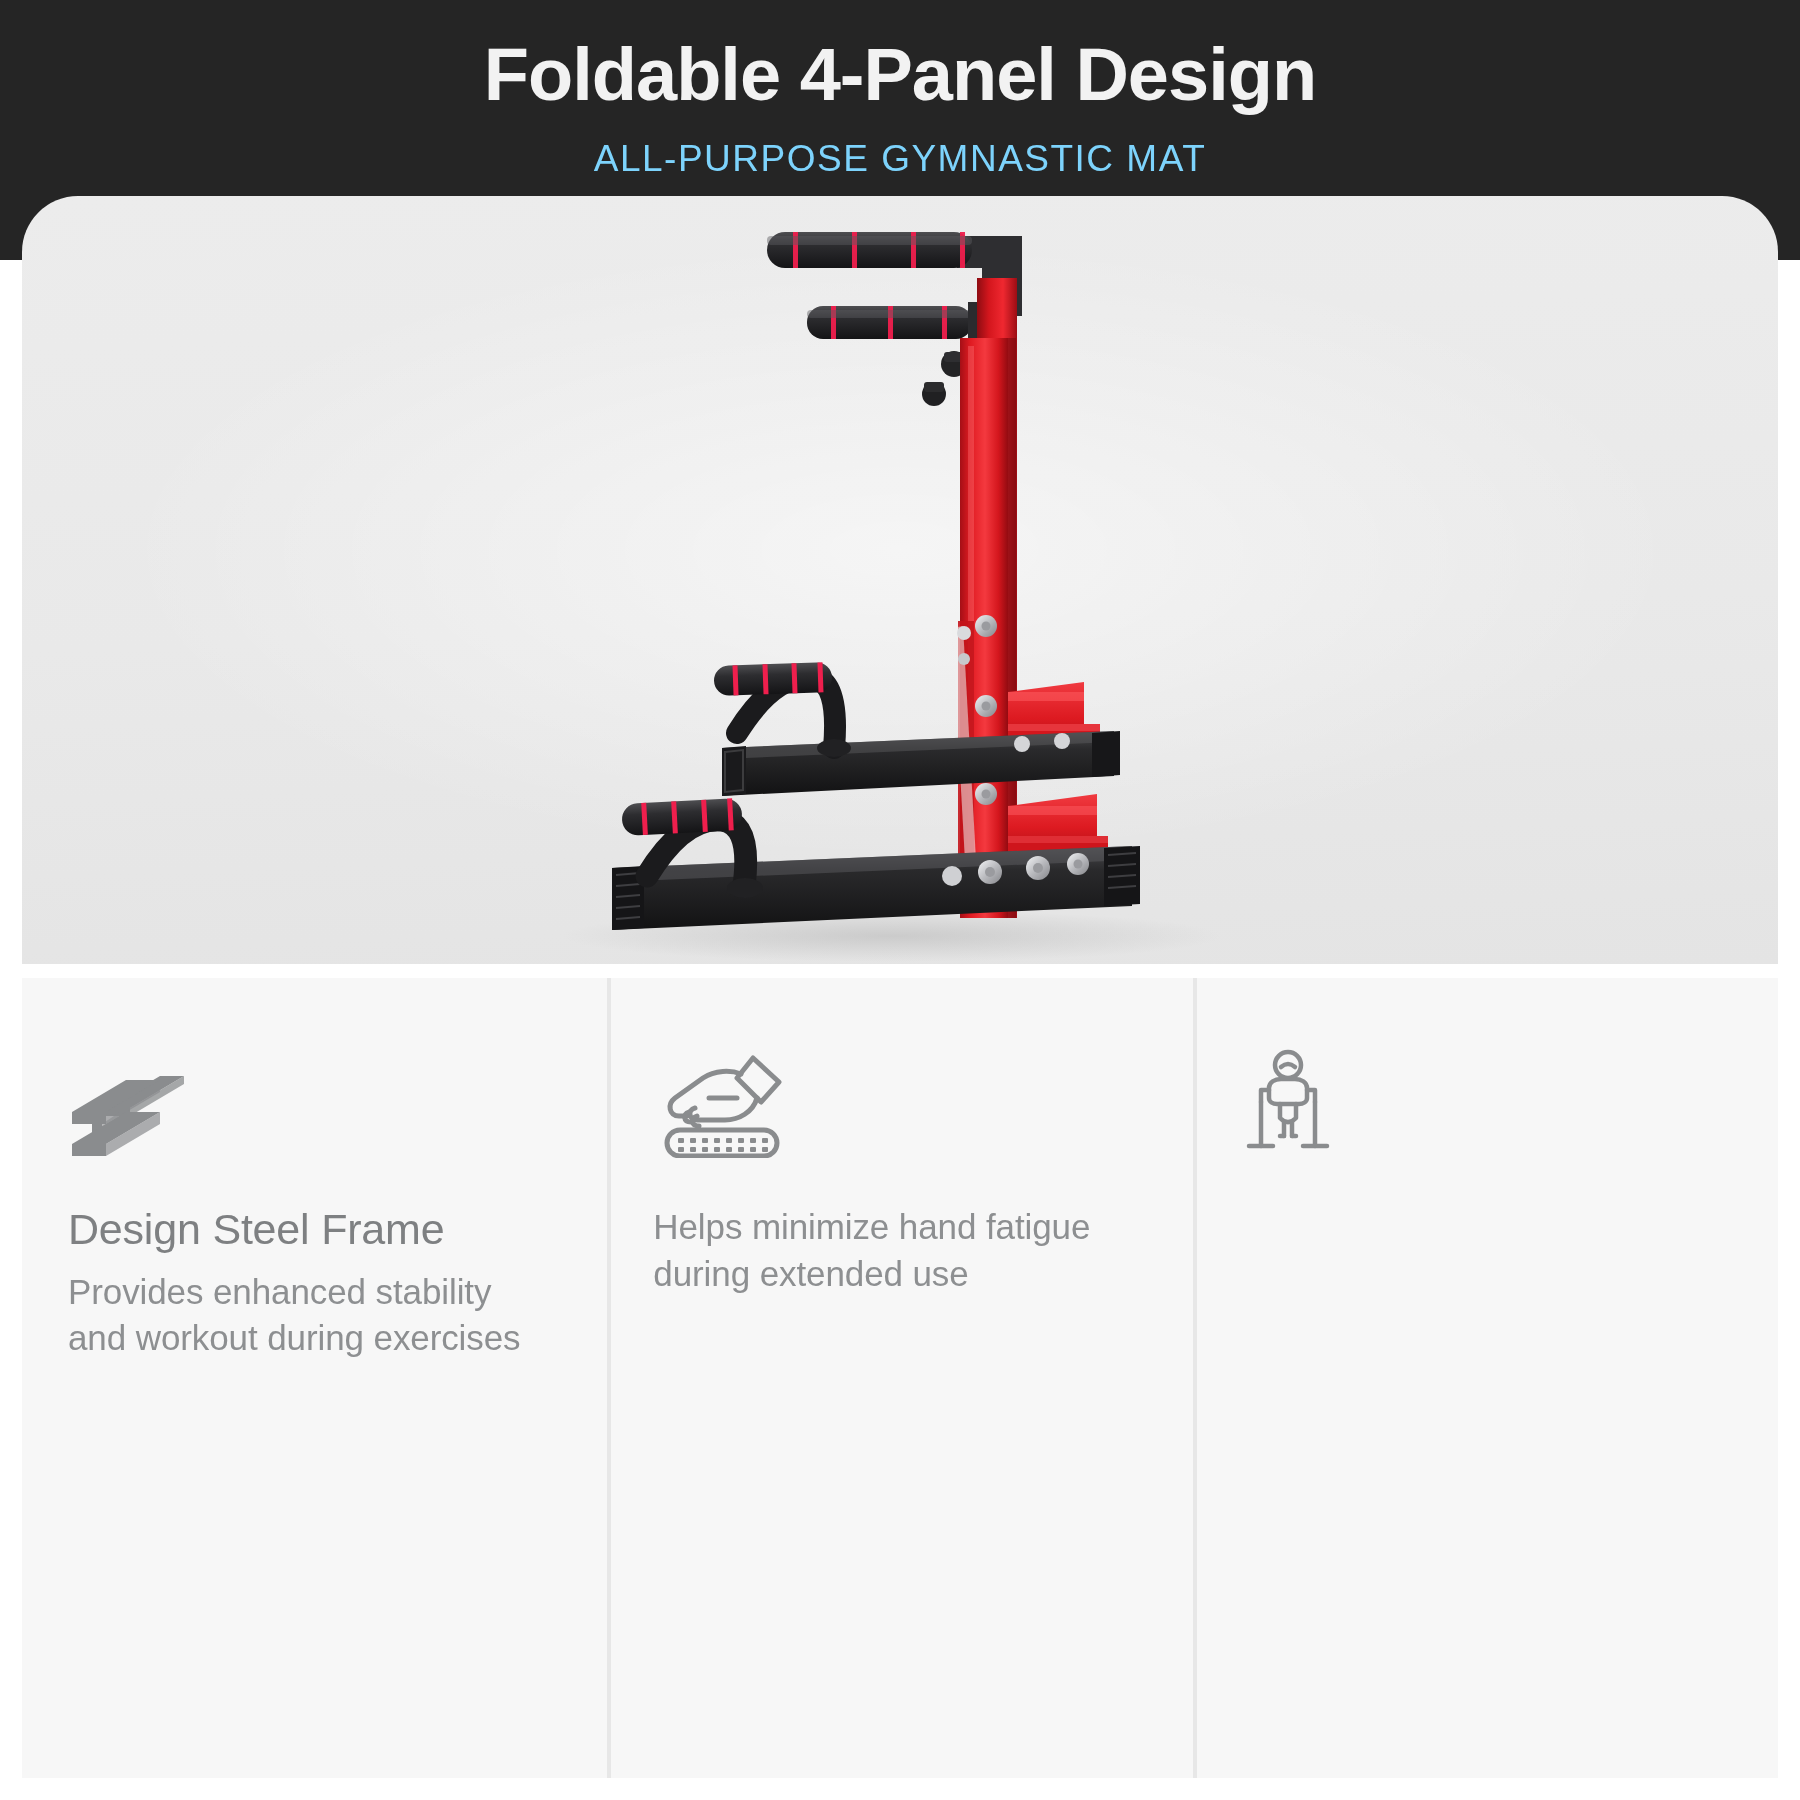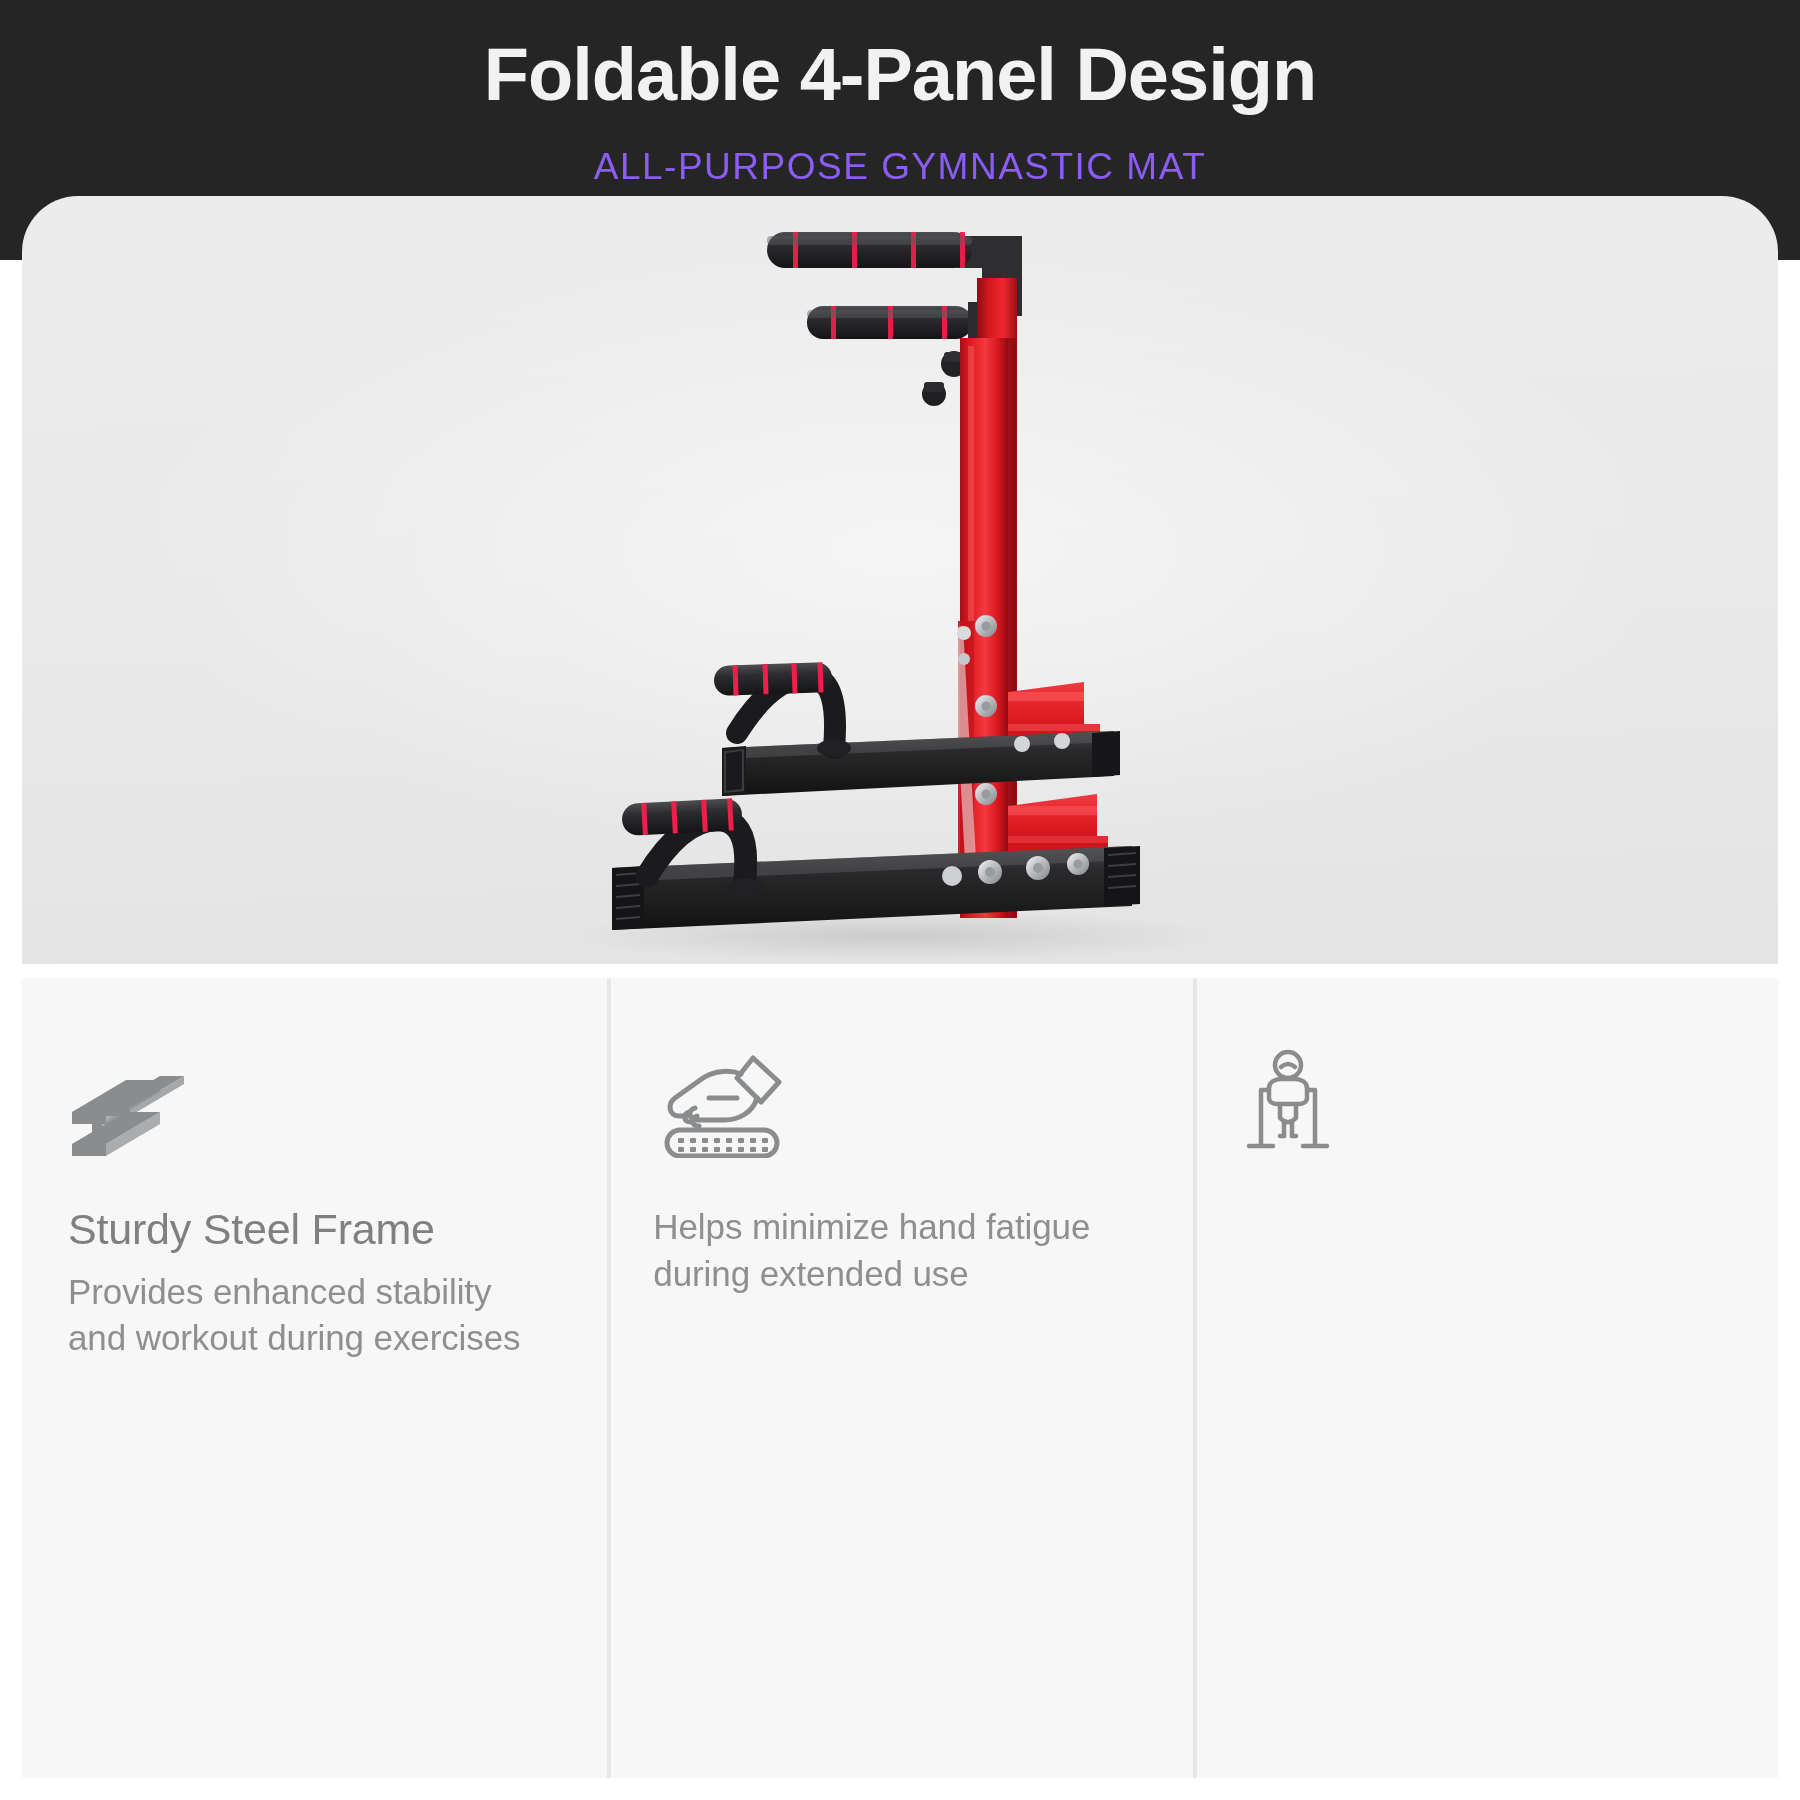--- a/index.html
+++ b/index.html
@@ -17,22 +17,22 @@
     background:#252525;
     display:flex;flex-direction:column;align-items:center;justify-content:flex-start;
     padding-top:36px;box-sizing:border-box;
   }
   .header-title{
     font-size:74px;font-weight:bold;color:#f2f2f2;
     letter-spacing:-1px;line-height:1.05;
     text-align:center;white-space:nowrap;
   }
   .header-sub{
-    margin-top:32px;
-    font-size:37px;font-weight:400;color:#8b5cf6;
+    margin-top:24px;
+    font-size:37px;font-weight:400;color:#7dd3fc;
     letter-spacing:1.5px;text-align:center;white-space:nowrap;
   }
 
   
   .hero{
     position:absolute;left:22px;top:196px;
     width:1756px;height:768px;
     background:linear-gradient(178deg,#ececec 0%,#e9e9e9 55%,#e4e4e4 100%);
     border-radius:56px 56px 0 0;
     overflow:hidden;
@@ -275,21 +275,21 @@
             <path d="M4,58 L38,58 L38,70 L4,70 Z"></path>
             <path d="M38,58 L92,26 L92,38 L38,70 Z" opacity=".7"></path>
             <path d="M24,70 L34,70 L34,90 L24,90 Z"></path>
             <path d="M34,70 L52,58 L52,78 L34,90 Z" opacity=".6"></path>
             <path d="M4,90 L38,90 L38,102 L4,102 Z"></path>
             <path d="M38,90 L92,58 L92,70 L38,102 Z" opacity=".7"></path>
             <path d="M4,90 L58,58 L92,58 L38,90 Z"></path>
           </g>
         </svg>
       </div>
-      <div class="card-title">Sturdy Steel Frame</div>
+      <div class="card-title">Design Steel Frame</div>
       <div class="card-body">Provides enhanced stability
 and workout during exercises</div>
     </div>
 
     <div class="card">
       <div class="card-icon">
         <svg width="132" height="108" viewBox="0 0 132 108">
           <g fill="none" stroke="#8a8c8e" stroke-width="5" stroke-linecap="round" stroke-linejoin="round">
 
             <path d="M100,8 L126,32 L108,52 L84,28 Z"></path>

